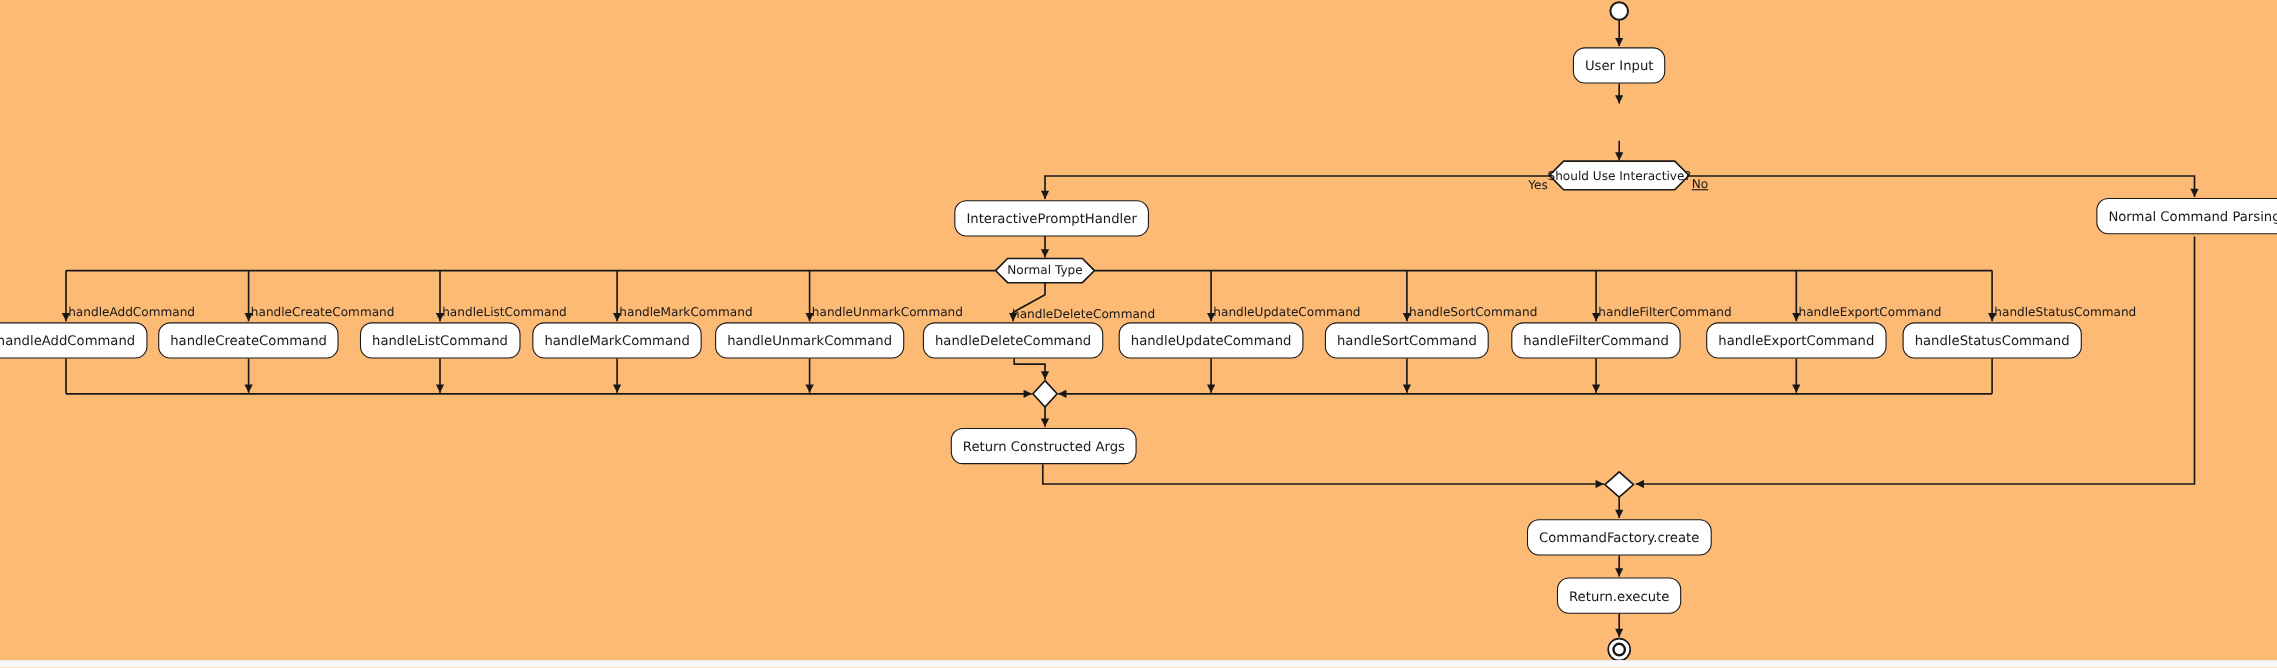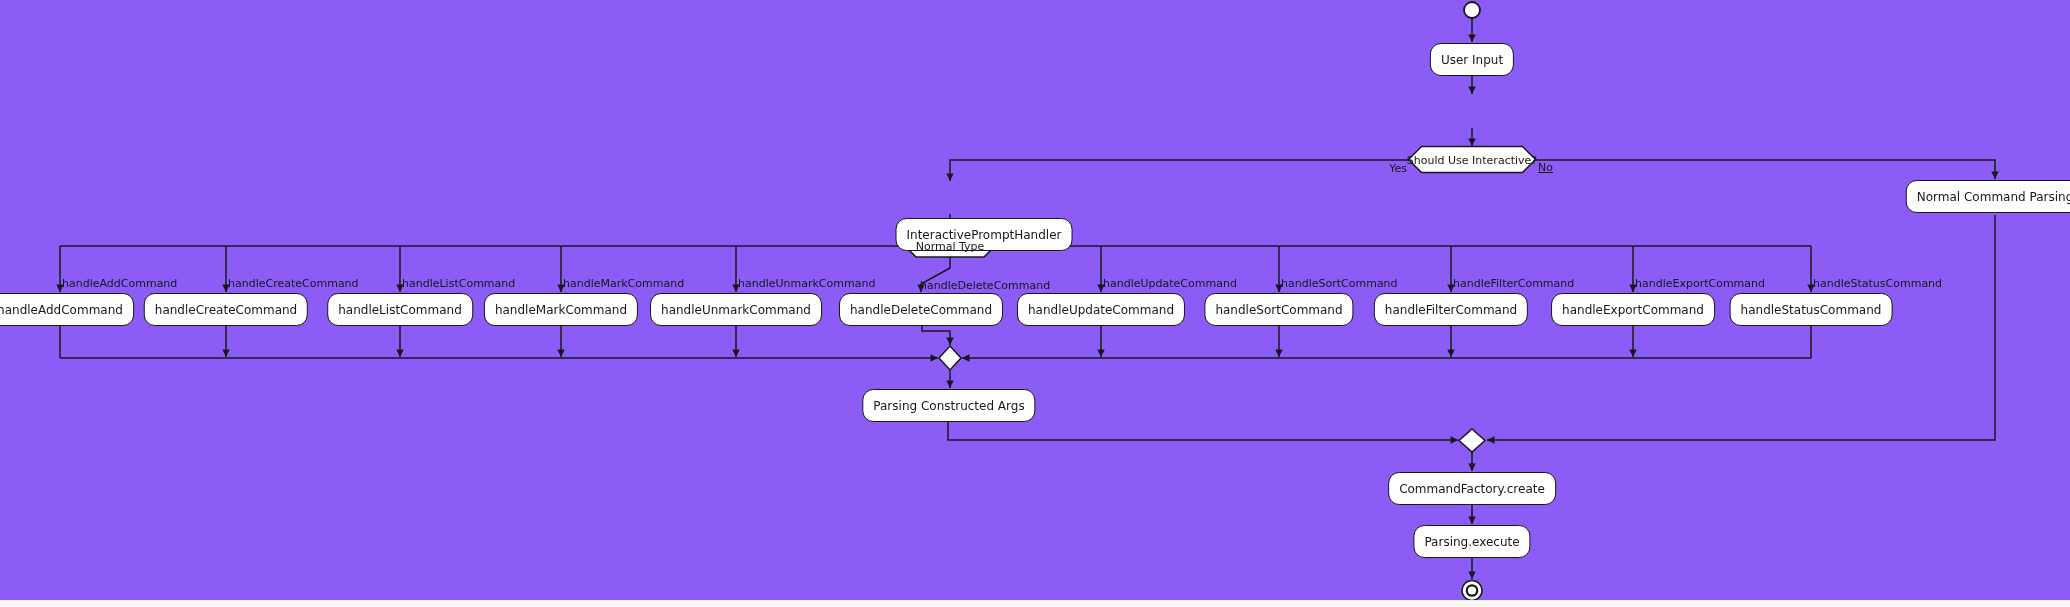--- a/index.html
+++ b/index.html
@@ -1,20 +1,20 @@
 <!DOCTYPE html>
 <html><head>
 <meta charset="utf-8">
 <style>
   html, body { margin: 0; padding: 0; background: #ffffff; }
   .canvas {
     position: relative;
     width: 2070px;
     height: 607px;
-    background: #8b5cf6;
+    background: #fdba74;
     font-family: "DejaVu Sans", "Liberation Sans", sans-serif;
     color: #181818;
     overflow: hidden;
   }
   svg.wires { position: absolute; left: 0; top: 0; width: 2070px; height: 607px; }
   .node {
     position: absolute;
     transform: translateX(-50%);
     height: 33px;
     box-sizing: border-box;
@@ -140,21 +140,21 @@
 
   <div class="node" style="left:1472px; top:43px;">User Input</div>
 
 
   <div class="hexlabel" style="left:1472px; top:160px;">Should Use Interactive?</div>
 
   <div class="elabel right-align" style="left:1407px; top:147px;">Yes</div>
 
   <div class="elabel" style="left:1538px; top:146px;text-decoration:underline;">No</div>
 
-  <div class="node" style="left:984px; top:182px;margin-top:36px;">InteractivePromptHandler</div>
+  <div class="node" style="left:956px; top:182px;">InteractivePromptHandler</div>
 
   <div class="node" style="left:1995px; top:180px;">Normal Command Parsing</div>
 
   <div class="hexlabel" style="left:950px; top:246px;">Normal Type</div>
 
   <div class="elabel" style="left:62px;  top:262px;">handleAddCommand</div>
   <div class="elabel" style="left:228px; top:262px;">handleCreateCommand</div>
   <div class="elabel" style="left:402px; top:262px;">handleListCommand</div>
   <div class="elabel" style="left:563px; top:262px;">handleMarkCommand</div>
   <div class="elabel" style="left:738px; top:262px;">handleUnmarkCommand</div>
@@ -170,20 +170,20 @@
   <div class="node" style="left:400px; top:293px;">handleListCommand</div>
   <div class="node" style="left:561px; top:293px;">handleMarkCommand</div>
   <div class="node" style="left:736px; top:293px;">handleUnmarkCommand</div>
   <div class="node" style="left:921px; top:293px;">handleDeleteCommand</div>
   <div class="node" style="left:1101px; top:293px;">handleUpdateCommand</div>
   <div class="node" style="left:1279px; top:293px;">handleSortCommand</div>
   <div class="node" style="left:1451px; top:293px;">handleFilterCommand</div>
   <div class="node" style="left:1633px; top:293px;">handleExportCommand</div>
   <div class="node" style="left:1811px; top:293px;">handleStatusCommand</div>
 
-  <div class="node" style="left:949px; top:389px;">Parsing Constructed Args</div>
+  <div class="node" style="left:949px; top:389px;">Return Constructed Args</div>
 
   <div class="node" style="left:1472px; top:472px;">CommandFactory.create</div>
 
-  <div class="node" style="left:1472px; top:525px;">Parsing.execute</div>
+  <div class="node" style="left:1472px; top:525px;">Return.execute</div>
 
   <div class="footer-strip"></div>
 </div>
 
 </body></html>

